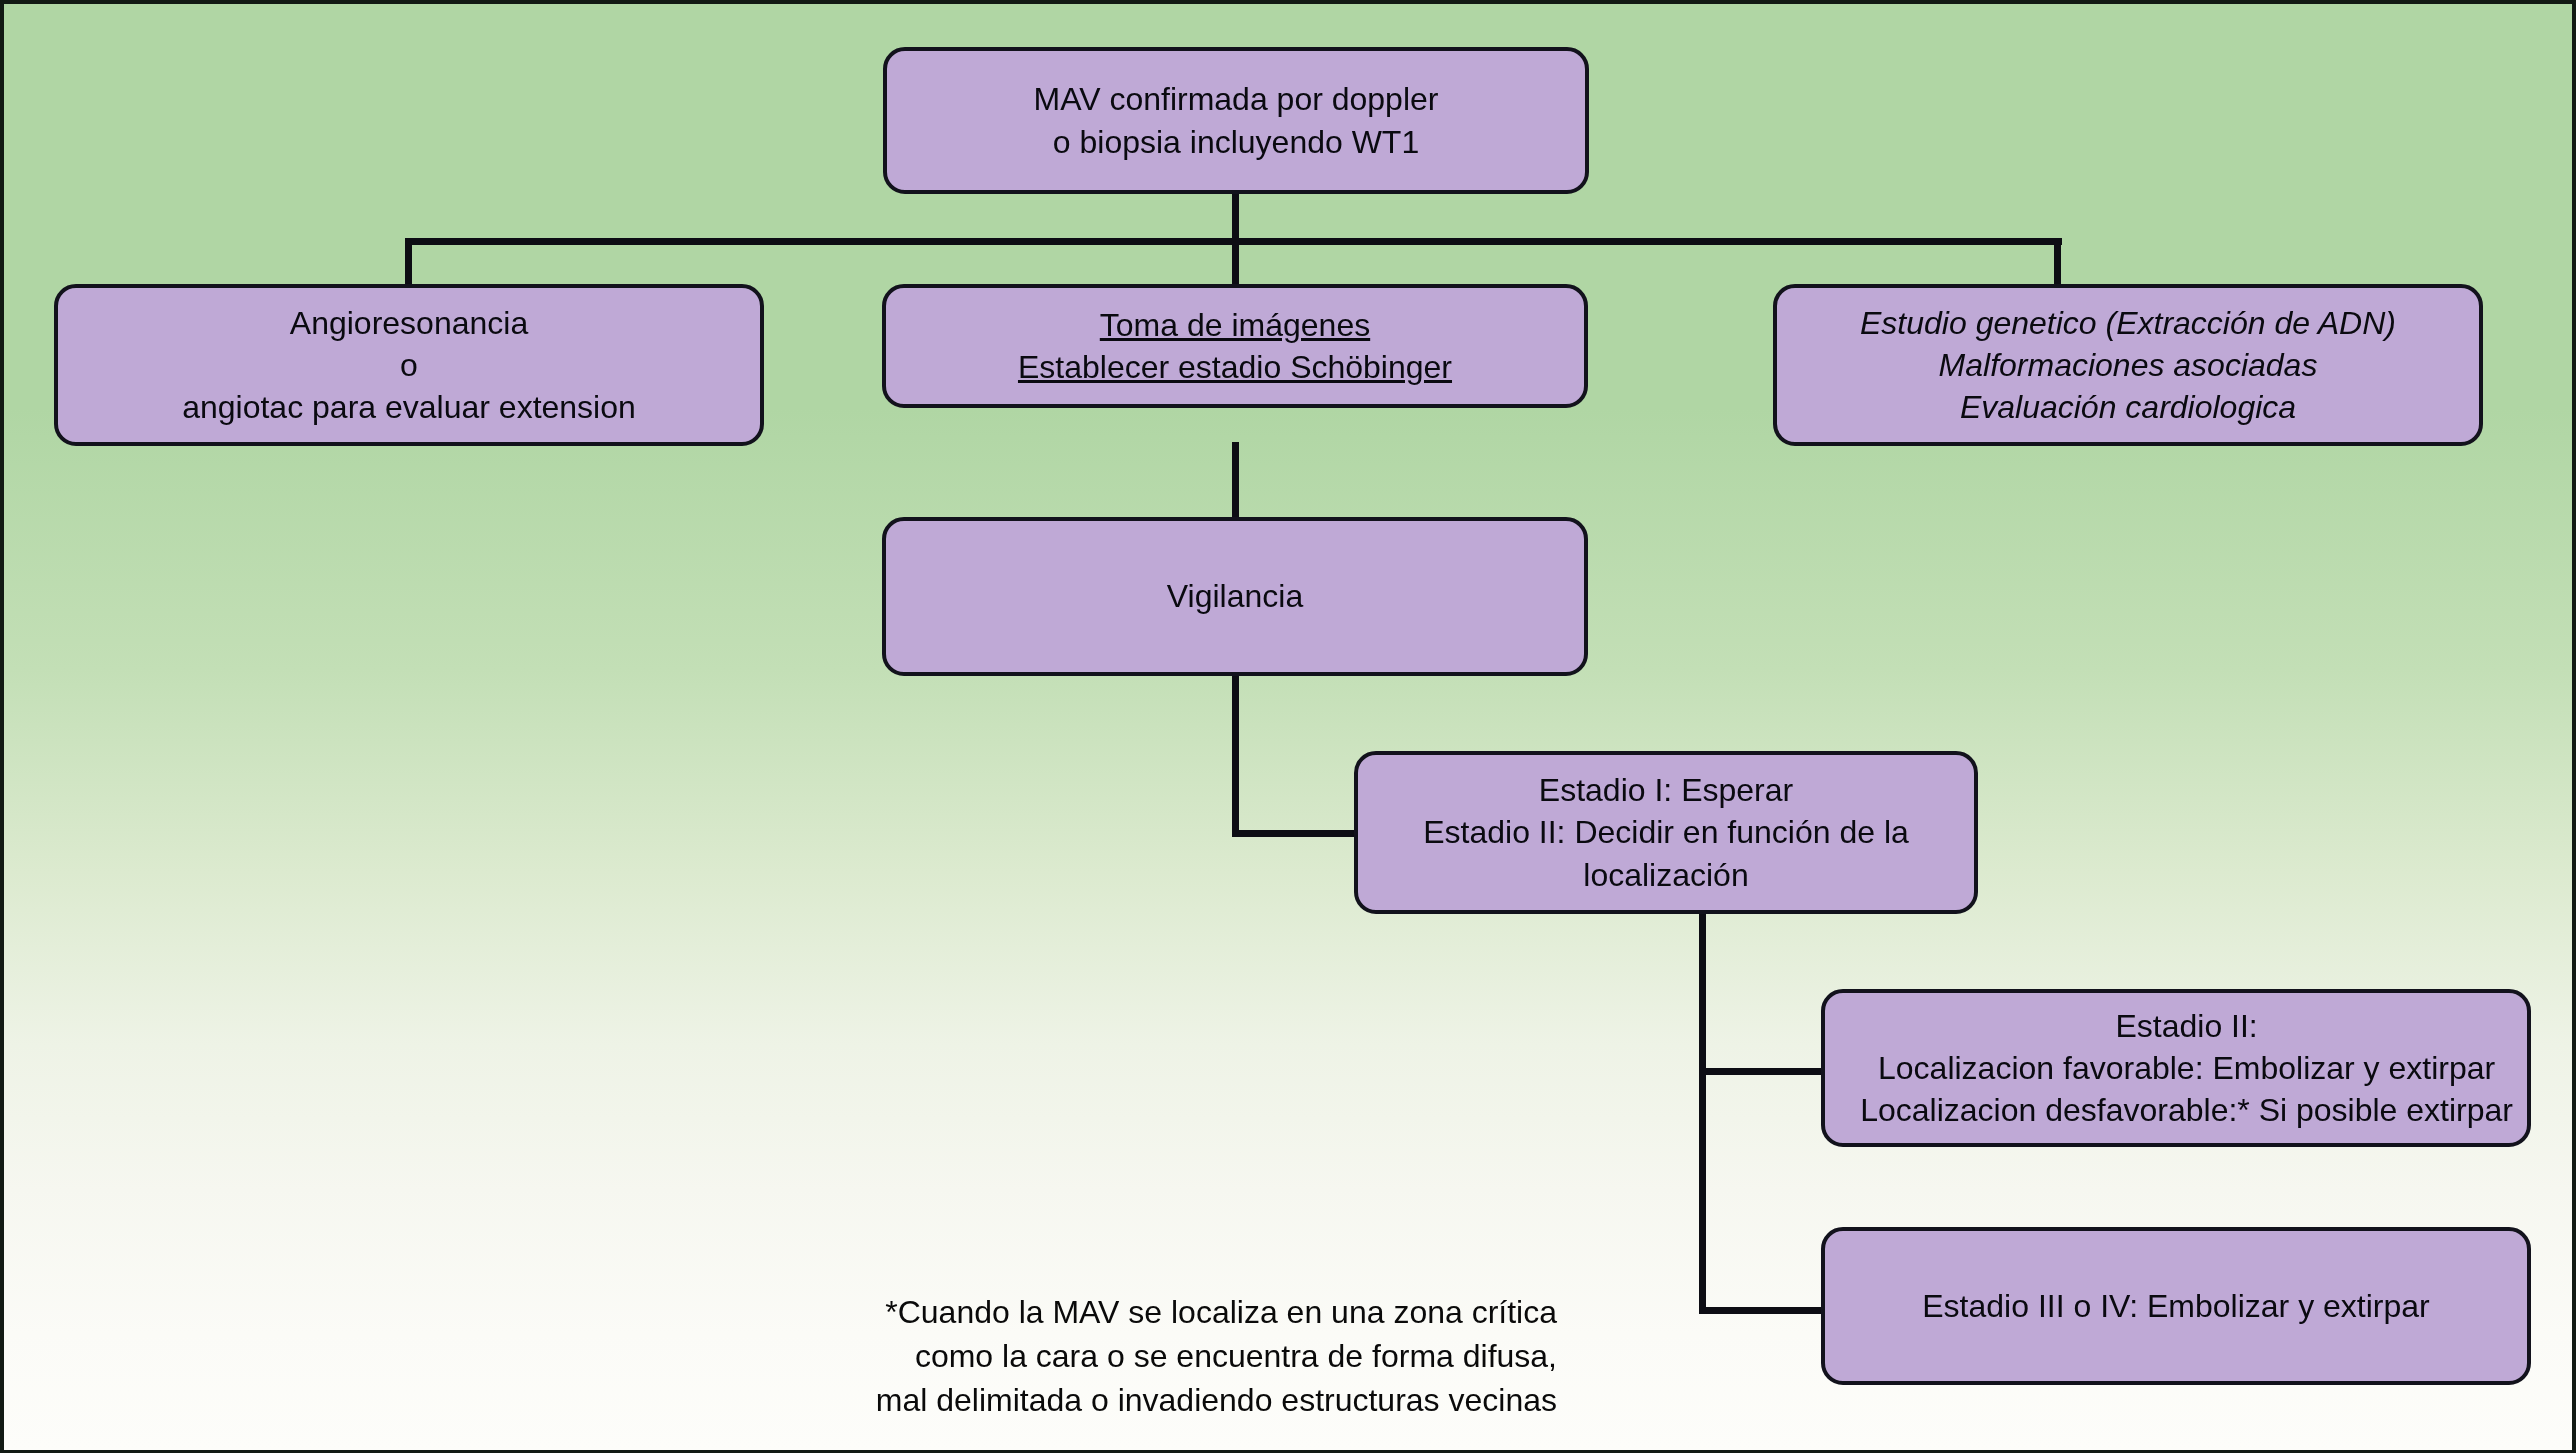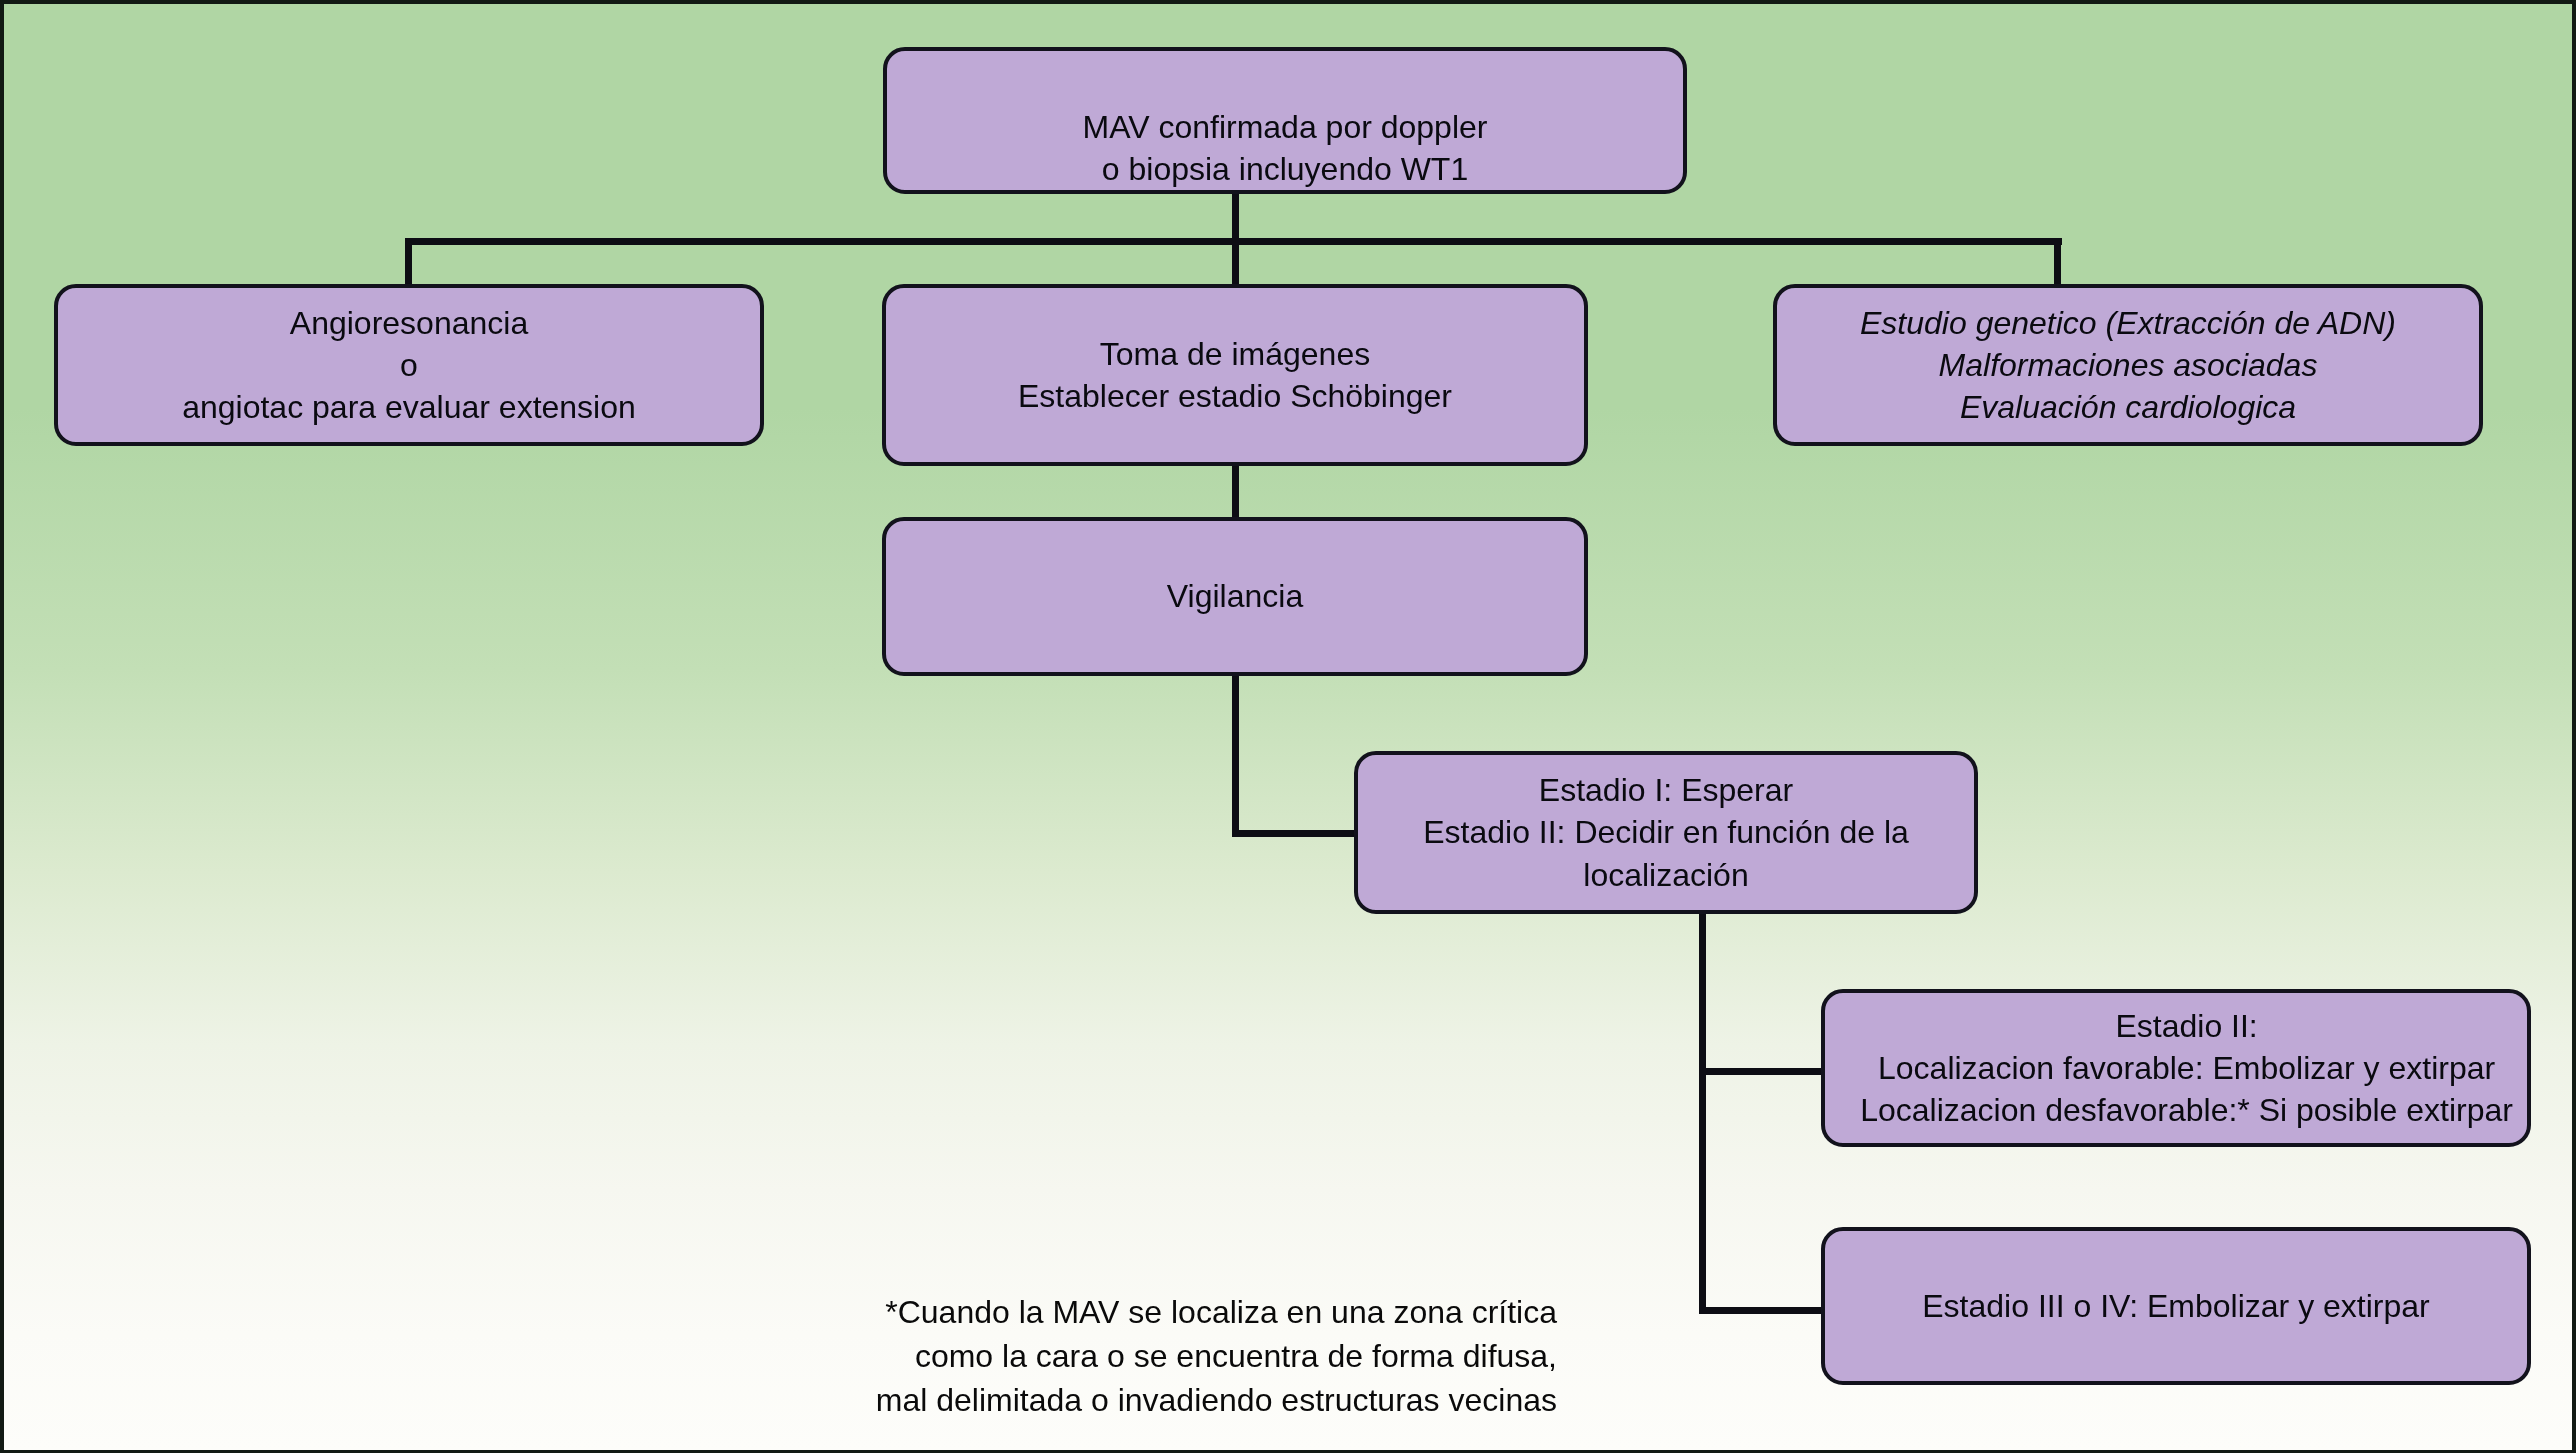--- a/index.html
+++ b/index.html
@@ -74,32 +74,32 @@
 
   <div class="line" style="left:1228px; top:438px; width:7px; height:77px;"></div>
 
   <div class="line" style="left:1228px; top:670px; width:7px; height:162px;"></div>
   <div class="line" style="left:1228px; top:826px; width:126px; height:7px;"></div>
 
   <div class="line" style="left:1695px; top:908px; width:7px; height:402px;"></div>
   <div class="line" style="left:1695px; top:1064px; width:126px; height:7px;"></div>
   <div class="line" style="left:1695px; top:1303px; width:126px; height:7px;"></div>
 
-  <div class="node" style="left:879px; top:43px; width:804px; height:147px;align-items:flex-end;">
+  <div class="node" style="left:879px; top:43px; width:706px; height:147px;">
     <span class="txt">MAV confirmada por doppler
 o biopsia incluyendo WT1</span>
   </div>
 
   <div class="node" style="left:50px; top:280px; width:710px; height:162px;">
     <span class="txt">Angioresonancia
 o
 angiotac para evaluar extension</span>
   </div>
 
-  <div class="node" style="left:878px; top:280px; width:706px; height:182px;">
+  <div class="node" style="left:878px; top:280px; width:706px; height:124px;text-decoration:underline;">
     <span class="txt">Toma de imágenes
 Establecer estadio Schöbinger</span>
   </div>
 
   <div class="node" style="left:1769px; top:280px; width:710px; height:162px;font-style:italic;">
     <span class="txt">Estudio genetico (Extracción de ADN)
 Malformaciones asociadas
 Evaluación cardiologica</span>
   </div>
 

